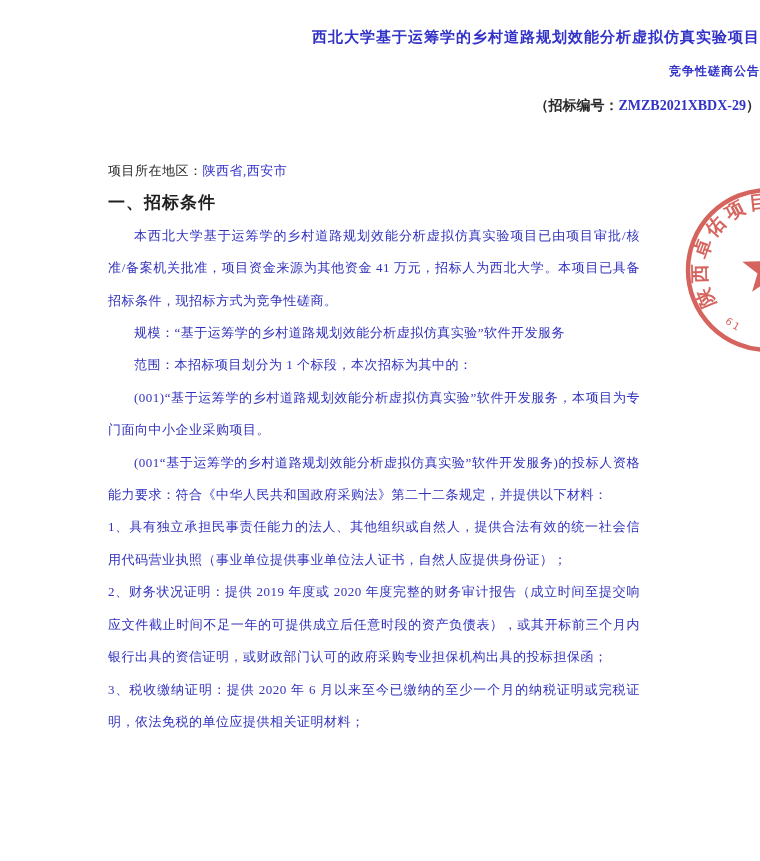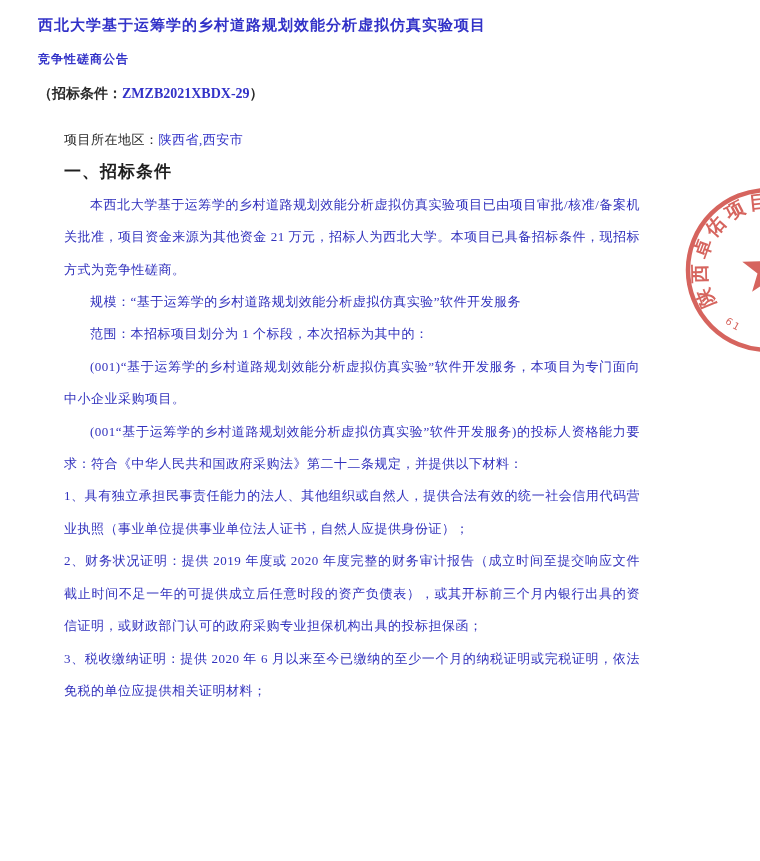--- a/index.html
+++ b/index.html
@@ -8,24 +8,24 @@
     font-family:"Liberation Serif","DejaVu Serif",serif;
     background:#ffffff;
   }
   .page {
     position:relative;
     width:760px; height:861px;
     background:#ffffff;
     overflow:hidden;
   }
   .title-block {
-    padding-top:14px;
+    padding-top:26px;
     margin-left:38px;
     width:722px;
-    text-align:left;
+    text-align:right;
   }
   .doc-title {
     color:#3232c8;
     font-weight:bold;
     font-size:15px;
     letter-spacing:1px;
     line-height:22px;
   }
   .doc-subtitle {
     color:#3232c8;
@@ -37,22 +37,22 @@
   }
   .tender-line {
     margin-top:14px;
     font-size:14px;
     font-weight:bold;
     line-height:20px;
     color:#2a2a2a;
   }
   .tender-line .code { color:#3232c8; }
   .content {
-    margin-top:20px;
-    padding-left:64px;
+    margin-top:39px;
+    padding-left:108px;
     padding-right:120px;
     font-size:13px;
     letter-spacing:0.5px;
     line-height:32.4px;
     color:#3131bd;
   }
   .meta-line { color:#262626; }
   .meta-line .loc-value { color:#3232c8; }
   .sec-heading {
     color:#1f1f1f;
@@ -74,29 +74,29 @@
   }
 </style>
 </head>
 <body>
 
 <div class="page">
 
   <div class="title-block">
     <div class="doc-title">西北大学基于运筹学的乡村道路规划效能分析虚拟仿真实验项目</div>
     <div class="doc-subtitle">竞争性磋商公告</div>
-    <div class="tender-line"><span>（招标条件：</span><span class="code">ZMZB2021XBDX-29</span><span>）</span></div>
+    <div class="tender-line"><span>（招标编号：</span><span class="code">ZMZB2021XBDX-29</span><span>）</span></div>
   </div>
 
   <div class="content">
 
     <div class="meta-line"><span>项目所在地区：</span><span class="loc-value">陕西省,西安市</span></div>
 
     <div class="sec-heading">一、招标条件</div>
-    <p class="para indent">本西北大学基于运筹学的乡村道路规划效能分析虚拟仿真实验项目已由项目审批/核准/备案机关批准，项目资金来源为其他资金 21 万元，招标人为西北大学。本项目已具备招标条件，现招标方式为竞争性磋商。</p>
+    <p class="para indent">本西北大学基于运筹学的乡村道路规划效能分析虚拟仿真实验项目已由项目审批/核准/备案机关批准，项目资金来源为其他资金 41 万元，招标人为西北大学。本项目已具备招标条件，现招标方式为竞争性磋商。</p>
 
     <p class="para indent">规模：“基于运筹学的乡村道路规划效能分析虚拟仿真实验”软件开发服务</p>
     <p class="para indent">范围：本招标项目划分为 1 个标段，本次招标为其中的：</p>
     <p class="para indent">(001)“基于运筹学的乡村道路规划效能分析虚拟仿真实验”软件开发服务，本项目为专门面向中小企业采购项目。</p>
 
     <p class="para indent">(001“基于运筹学的乡村道路规划效能分析虚拟仿真实验”软件开发服务)的投标人资格能力要求：符合《中华人民共和国政府采购法》第二十二条规定，并提供以下材料：</p>
     <p class="para">1、具有独立承担民事责任能力的法人、其他组织或自然人，提供合法有效的统一社会信用代码营业执照（事业单位提供事业单位法人证书，自然人应提供身份证）；</p>
     <p class="para">2、财务状况证明：提供 2019 年度或 2020 年度完整的财务审计报告（成立时间至提交响应文件截止时间不足一年的可提供成立后任意时段的资产负债表），或其开标前三个月内银行出具的资信证明，或财政部门认可的政府采购专业担保机构出具的投标担保函；</p>
     <p class="para">3、税收缴纳证明：提供 2020 年 6 月以来至今已缴纳的至少一个月的纳税证明或完税证明，依法免税的单位应提供相关证明材料；</p>
 

